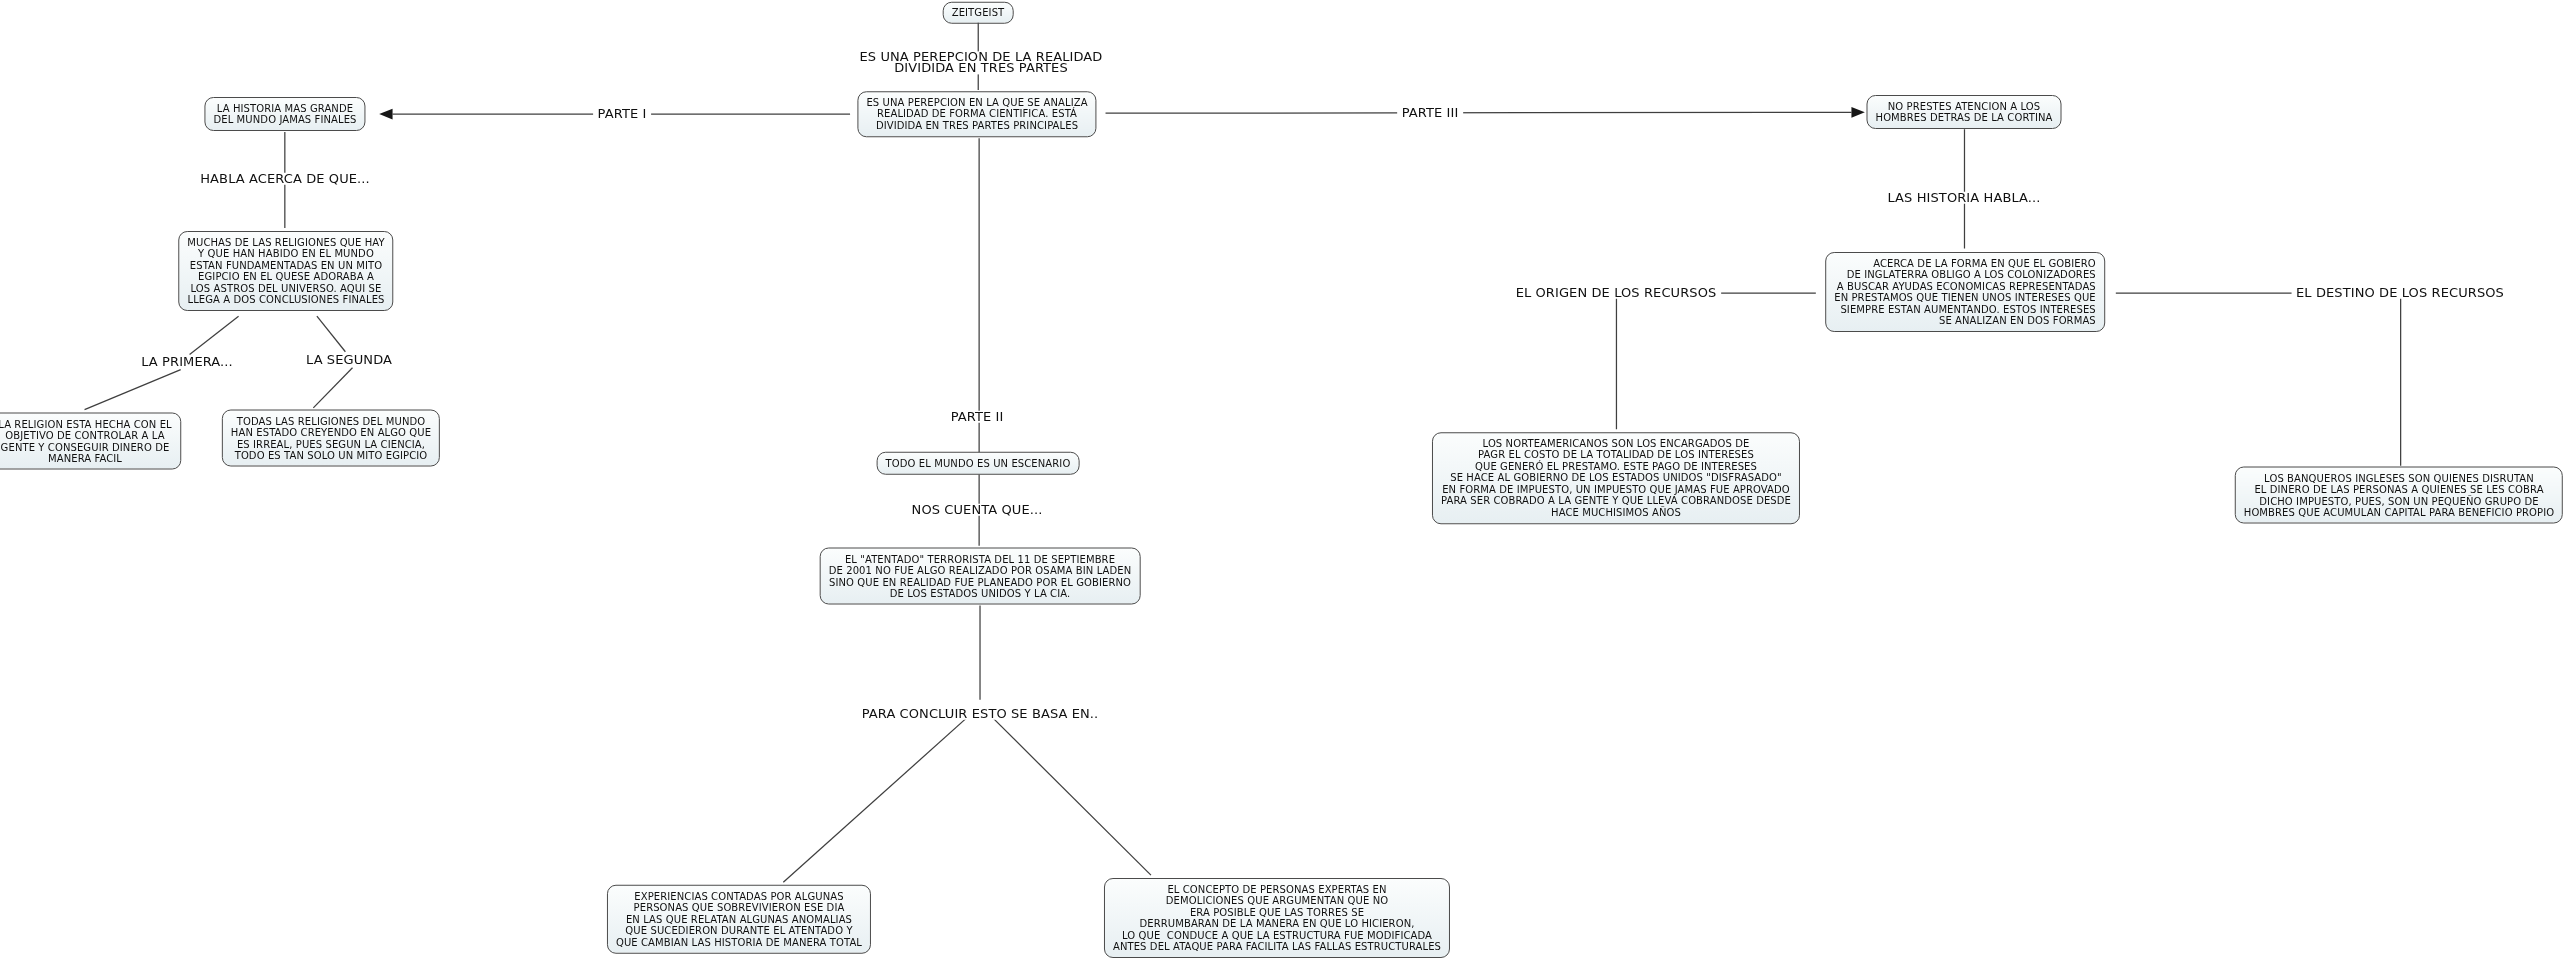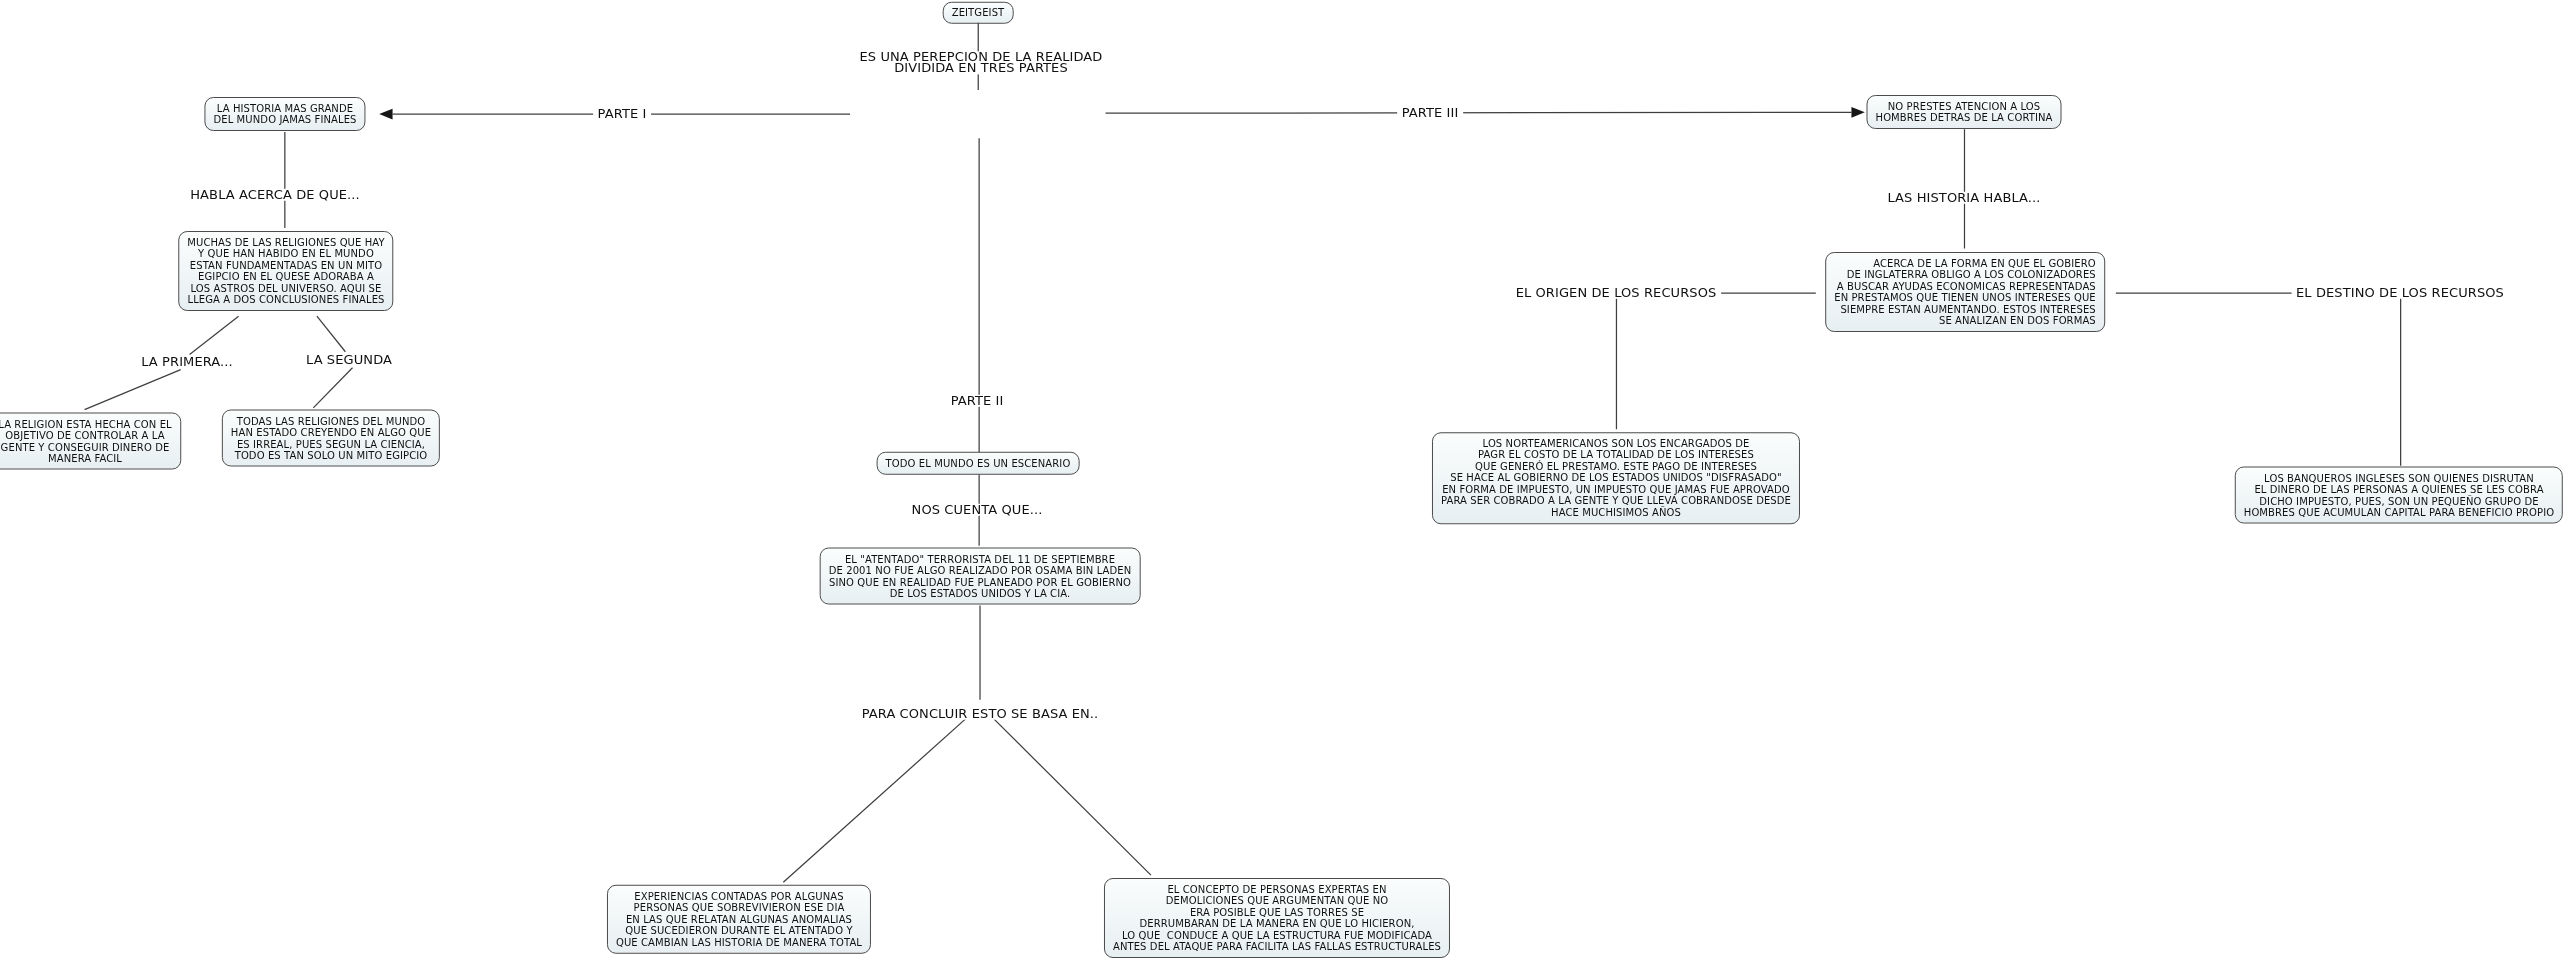--- a/index.html
+++ b/index.html
@@ -49,24 +49,24 @@
   #n-experiencias{left:739px;top:919px;}
   #n-demoliciones{left:1246px;top:918px;margin-left:31px;}
   #n-cortina{left:1964px;top:112px;}
   #n-acerca{left:1965px;top:292px;text-align:right;}
   #n-norteamericanos{left:1616px;top:478px;}
   #n-banqueros{left:2399px;top:495px;}
   
   #l-perception{left:981px;top:63px;}
   #l-parte-i{left:622px;top:114px;}
   #l-parte-iii{left:1430px;top:113px;}
-  #l-habla{left:275px;top:179px;margin-top:16px;}
+  #l-habla{left:285px;top:179px;}
   #l-primera{left:187px;top:362px;}
   #l-segunda{left:349px;top:360px;}
-  #l-parte-ii{left:977px;top:401px;}
+  #l-parte-ii{left:977px;top:417px;}
   #l-nos-cuenta{left:977px;top:510px;}
   #l-concluir{left:980px;top:706px;margin-top:8px;}
   #l-las-historia{left:1964px;top:198px;}
   #l-origen{left:1616px;top:293px;}
   #l-destino{left:2400px;top:293px;}
 </style>
 </head>
 <body>
 
 <div id="canvas">
@@ -113,20 +113,23 @@
   <div class="lbl" id="l-primera">LA PRIMERA...</div>
   <div class="lbl" id="l-segunda">LA SEGUNDA</div>
   <div class="lbl" id="l-parte-ii">PARTE II</div>
   <div class="lbl" id="l-nos-cuenta">NOS CUENTA QUE...</div>
   <div class="lbl" id="l-concluir">PARA CONCLUIR ESTO SE BASA EN..</div>
   <div class="lbl" id="l-las-historia">LAS HISTORIA HABLA...</div>
   <div class="lbl" id="l-origen">EL ORIGEN DE LOS RECURSOS</div>
   <div class="lbl" id="l-destino">EL DESTINO DE LOS RECURSOS</div>
 
   <div class="node" id="n-zeitgeist">ZEITGEIST</div>
+  <div class="node" id="n-main">ES UNA PEREPCION EN LA QUE SE ANALIZA
+REALIDAD DE FORMA CIENTIFICA. ESTÁ
+DIVIDIDA EN TRES PARTES PRINCIPALES</div>
   <div class="node" id="n-historia">LA HISTORIA MAS GRANDE
 DEL MUNDO JAMAS FINALES</div>
   <div class="node" id="n-religiones">MUCHAS DE LAS RELIGIONES QUE HAY
 Y QUE HAN HABIDO EN EL MUNDO
 ESTAN FUNDAMENTADAS EN UN MITO
 EGIPCIO EN EL QUESE ADORABA A
 LOS ASTROS DEL UNIVERSO. AQUI SE
 LLEGA A DOS CONCLUSIONES FINALES</div>
   <div class="node" id="n-religion-control">LA RELIGION ESTA HECHA CON EL
 OBJETIVO DE CONTROLAR A LA

